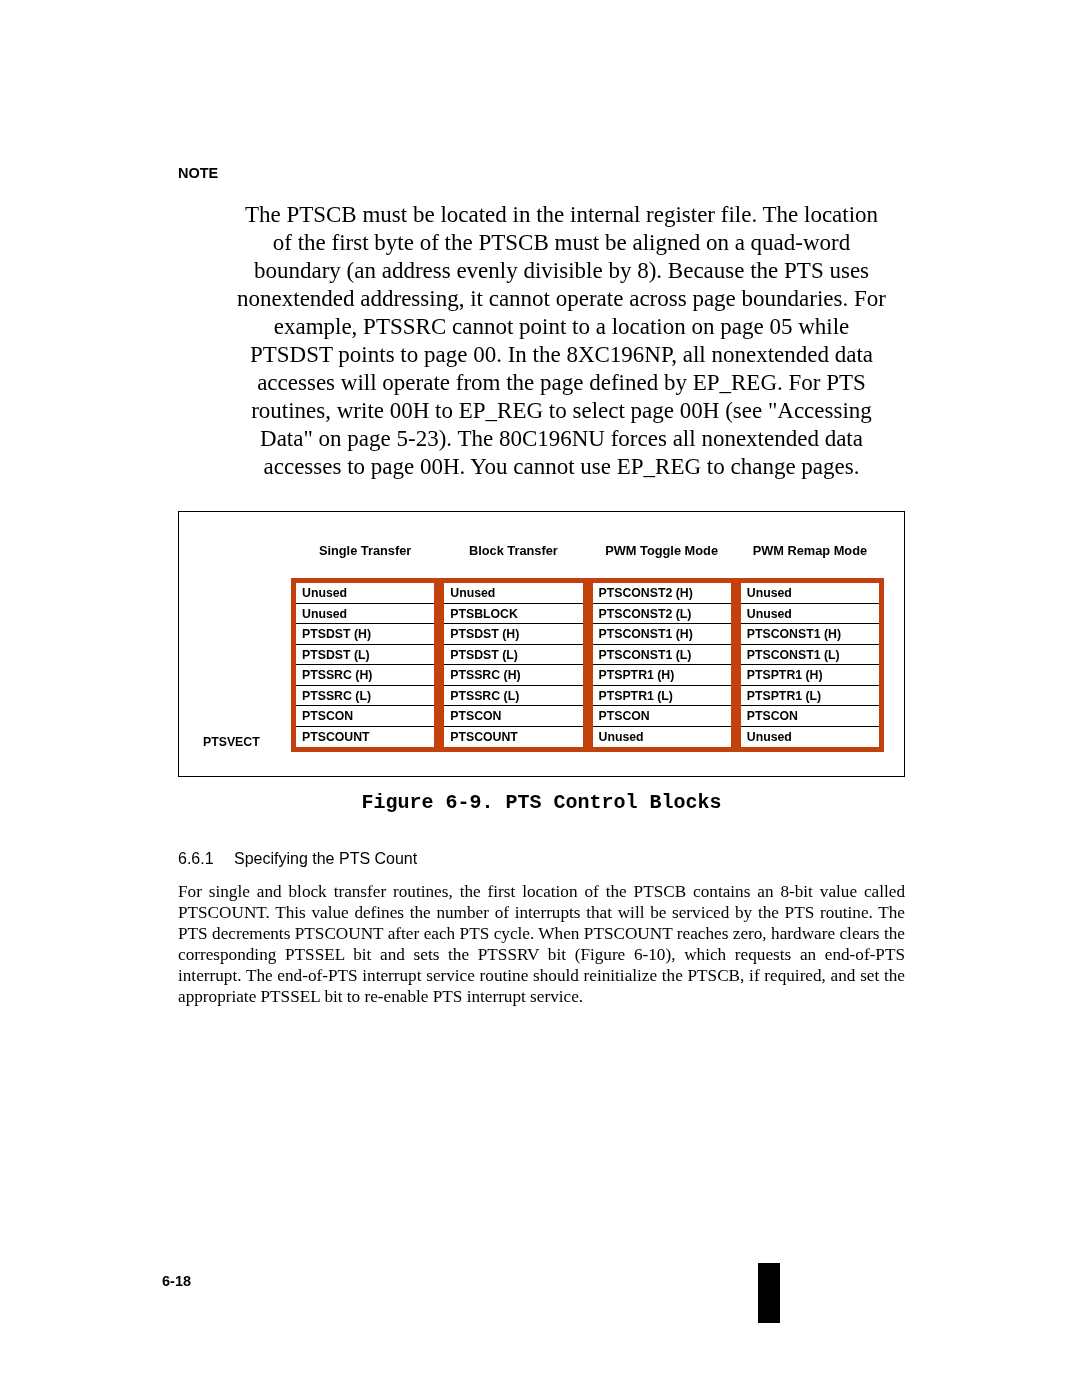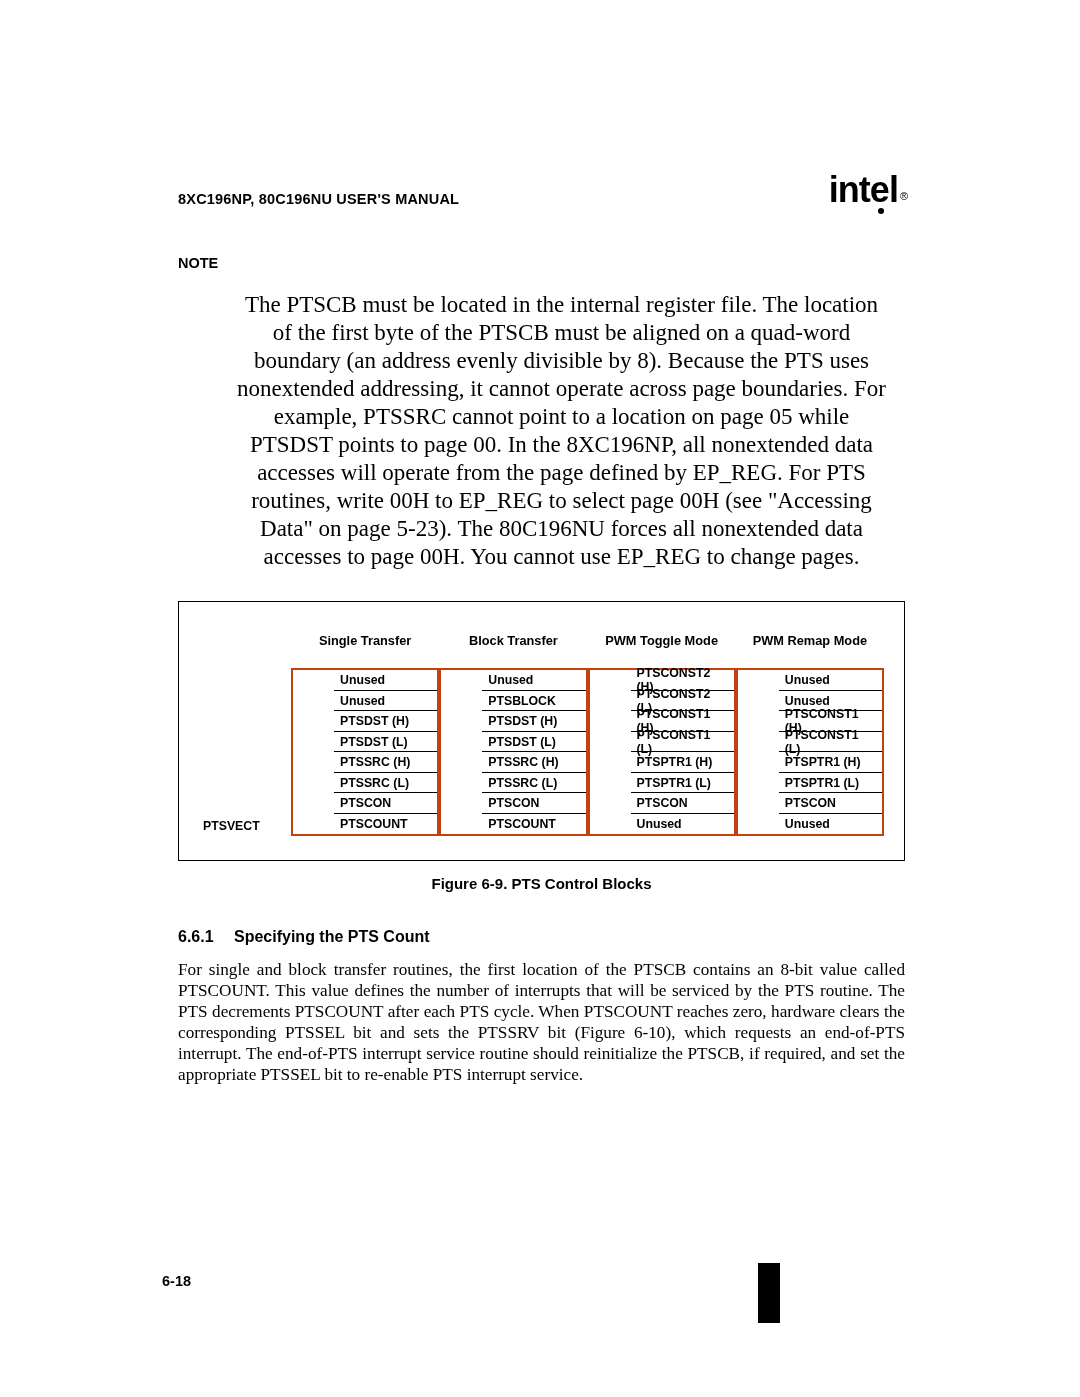--- a/index.html
+++ b/index.html
@@ -113,44 +113,43 @@
       font-size: 12.8px;
       text-align: center;
       min-height: 34px;
       display: flex;
       align-items: center;
       justify-content: center;
       line-height: 1.15;
       margin-bottom: 10px;
     }
     .fig-cells {
-      border: 2px solid #c2410c;
-      padding-left: 41px;
+      border: 5px solid #c2410c;
     }
     .fig-cell {
       font-family: Arial, Helvetica, sans-serif;
       font-weight: bold;
       font-size: 12.3px;
       height: 20.5px;
       padding: 0 6px;
       display: flex;
       align-items: center;
       border-bottom: 1px solid #000;
     }
     .fig-cell:last-child { border-bottom: none; }
     .fig-caption {
-      font-family: Liberation Sans, sans-serif;
-      font-weight: bold;
-      font-size: 15px;
+      font-family: Liberation Mono, monospace;
+      font-weight: bold;
+      font-size: 20px;
       text-align: center;
       margin-bottom: 28px;
     }
     .subsection-heading {
       font-family: Arial, Helvetica, sans-serif;
-      font-weight: bold;
+      font-weight: normal;
       font-size: 16px;
       margin-bottom: 14px;
       margin-top: 36px;
     }
     .subsection-heading .num {
       display: inline-block;
       width: 56px;
     }
     .page-num {
       position: absolute;
@@ -167,29 +166,20 @@
       width: 22px;
       height: 60px;
       background: #000;
     }
   </style>
 </head>
 <body>
 
 <div class="page">
 
-  <div class="header-row">
-    <div class="manual-title">8XC196NP, 80C196NU USER'S MANUAL</div>
-    <div class="logo">
-      <span>int</span>
-        <span class="dot-e"><span>e</span><span class="dropdot"></span></span>
-        <span>l</span>
-        <span class="reg">®</span>
-    </div>
-  </div>
 
 
   <div class="note-title">NOTE</div>
   <p class="note-body">The PTSCB must be located in the internal register file. The location of the first byte of the PTSCB must be aligned on a quad-word boundary (an address evenly divisible by 8). Because the PTS uses nonextended addressing, it cannot operate across page boundaries. For example, PTSSRC cannot point to a location on page 05 while PTSDST points to page 00. In the 8XC196NP, all nonextended data accesses will operate from the page defined by EP_REG. For PTS routines, write 00H to EP_REG to select page 00H (see "Accessing Data" on page 5-23). The 80C196NU forces all nonextended data accesses to page 00H. You cannot use EP_REG to change pages.</p>
 
   <div class="figure-box">
     <div class="fig-row">
       <div class="fig-label-col">
         <div style="height:44px"></div>
         <div class="fig-label"></div>

